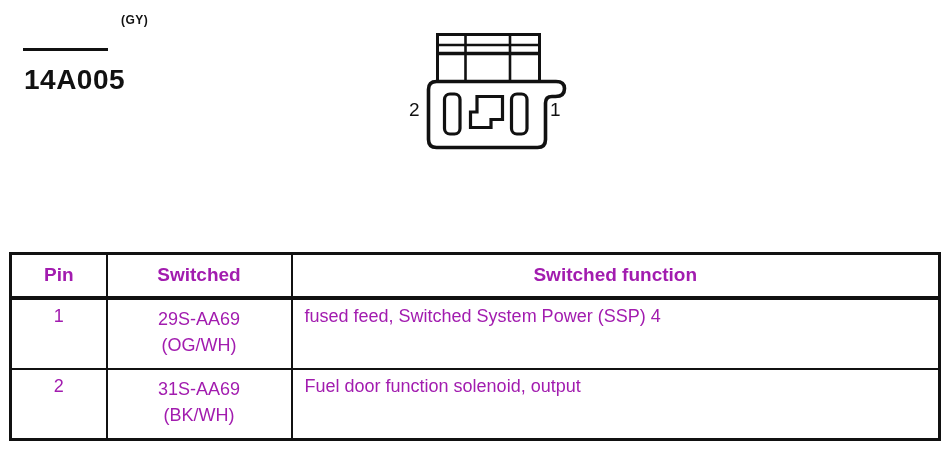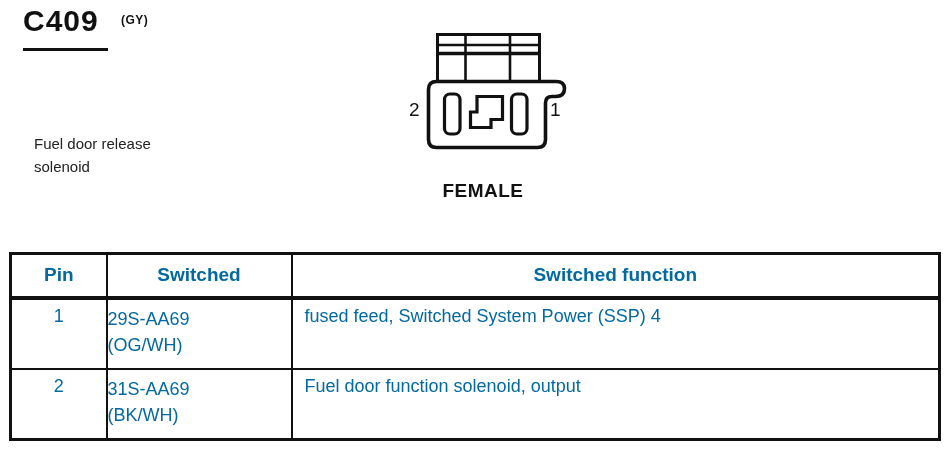--- a/index.html
+++ b/index.html
@@ -53,53 +53,52 @@
     position: absolute; left: 403px; top: 180px; width: 160px;
     text-align: center;
     font-size: 19px; font-weight: 700; letter-spacing: 0.5px;
   }
 
   
   table.pinout {
     position: absolute; left: 9px; top: 252px;
     width: 932px;
     border-collapse: collapse; table-layout: fixed;
-    font-size: 18px; color: #0369a1; border-radius: 24px;
+    font-size: 18px; color: #a21caf; border-radius: 24px;
   }
   table.pinout, table.pinout th, table.pinout td {
     border: 2.5px solid #111111;
   }
   table.pinout { border-width: 3px; }
   table.pinout thead th {
     height: 44px;
     font-size: 19px; font-weight: 700;
     text-align: center; vertical-align: middle;
     border-bottom-width: 4px;
   }
   table.pinout tbody td {
     height: 71px;
     vertical-align: top;
     padding-top: 6px;
   }
   col.col-pin     { width: 96px; }
   col.col-circuit { width: 185px; }
   td.cell-pin     { text-align: center; }
-  td.cell-circuit { line-height: 26px; }
+  td.cell-circuit { text-align: center; line-height: 26px; }
   td.cell-func    { text-align: left; padding-left: 12px; margin-left: 36px; }
   .circuit-line   { display: block; }
 </style>
 </head>
 <body>
 
 <div class="page">
 
-  <div class="connector-id">C409</div>
   <div class="id-underline"></div>
   <div class="color-code">(GY)</div>
-  <div class="description">Fuel door release solenoid</div>
+  <div class="part-number">14A005</div>
 
   <svg class="connector-svg" viewBox="405 28 170 127" xmlns="http://www.w3.org/2000/svg">
 
     <g>
       <rect x="437.5" y="34.5" width="102" height="55" fill="none" stroke="#111111" stroke-width="3"></rect>
       <line x1="437" y1="45" x2="539.5" y2="45" stroke="#111111" stroke-width="2.6"></line>
       <line x1="437" y1="53.5" x2="539.5" y2="53.5" stroke="#111111" stroke-width="3.4"></line>
       <line x1="465.5" y1="34.5" x2="465.5" y2="88" stroke="#111111" stroke-width="2.6"></line>
       <line x1="510" y1="34.5" x2="510" y2="88" stroke="#111111" stroke-width="2.6"></line>
     </g>
@@ -120,21 +119,20 @@
     <rect x="444.5" y="94" width="15.5" height="40" rx="5.5" fill="#ffffff" stroke="#111111" stroke-width="3.2"></rect>
 
     <path d="M 477 96.5 L 502.5 96.5 L 502.5 119.5 L 491 119.5
              L 491 127.5 L 470.5 127.5 L 470.5 112 L 477 112 Z" fill="#ffffff" stroke="#111111" stroke-width="3.2"></path>
 
     <rect x="511.5" y="94" width="15.5" height="40" rx="5.5" fill="#ffffff" stroke="#111111" stroke-width="3.2"></rect>
   </svg>
 
   <span class="pin-label left">2</span>
   <span class="pin-label right">1</span>
-  <div class="gender-label">FEMALE</div>
 
   <table class="pinout">
     <colgroup>
       <col class="col-pin">
         <col class="col-circuit">
         <col class="col-func">
     </colgroup>
     <thead>
       <tr>
         <th>Pin</th>

